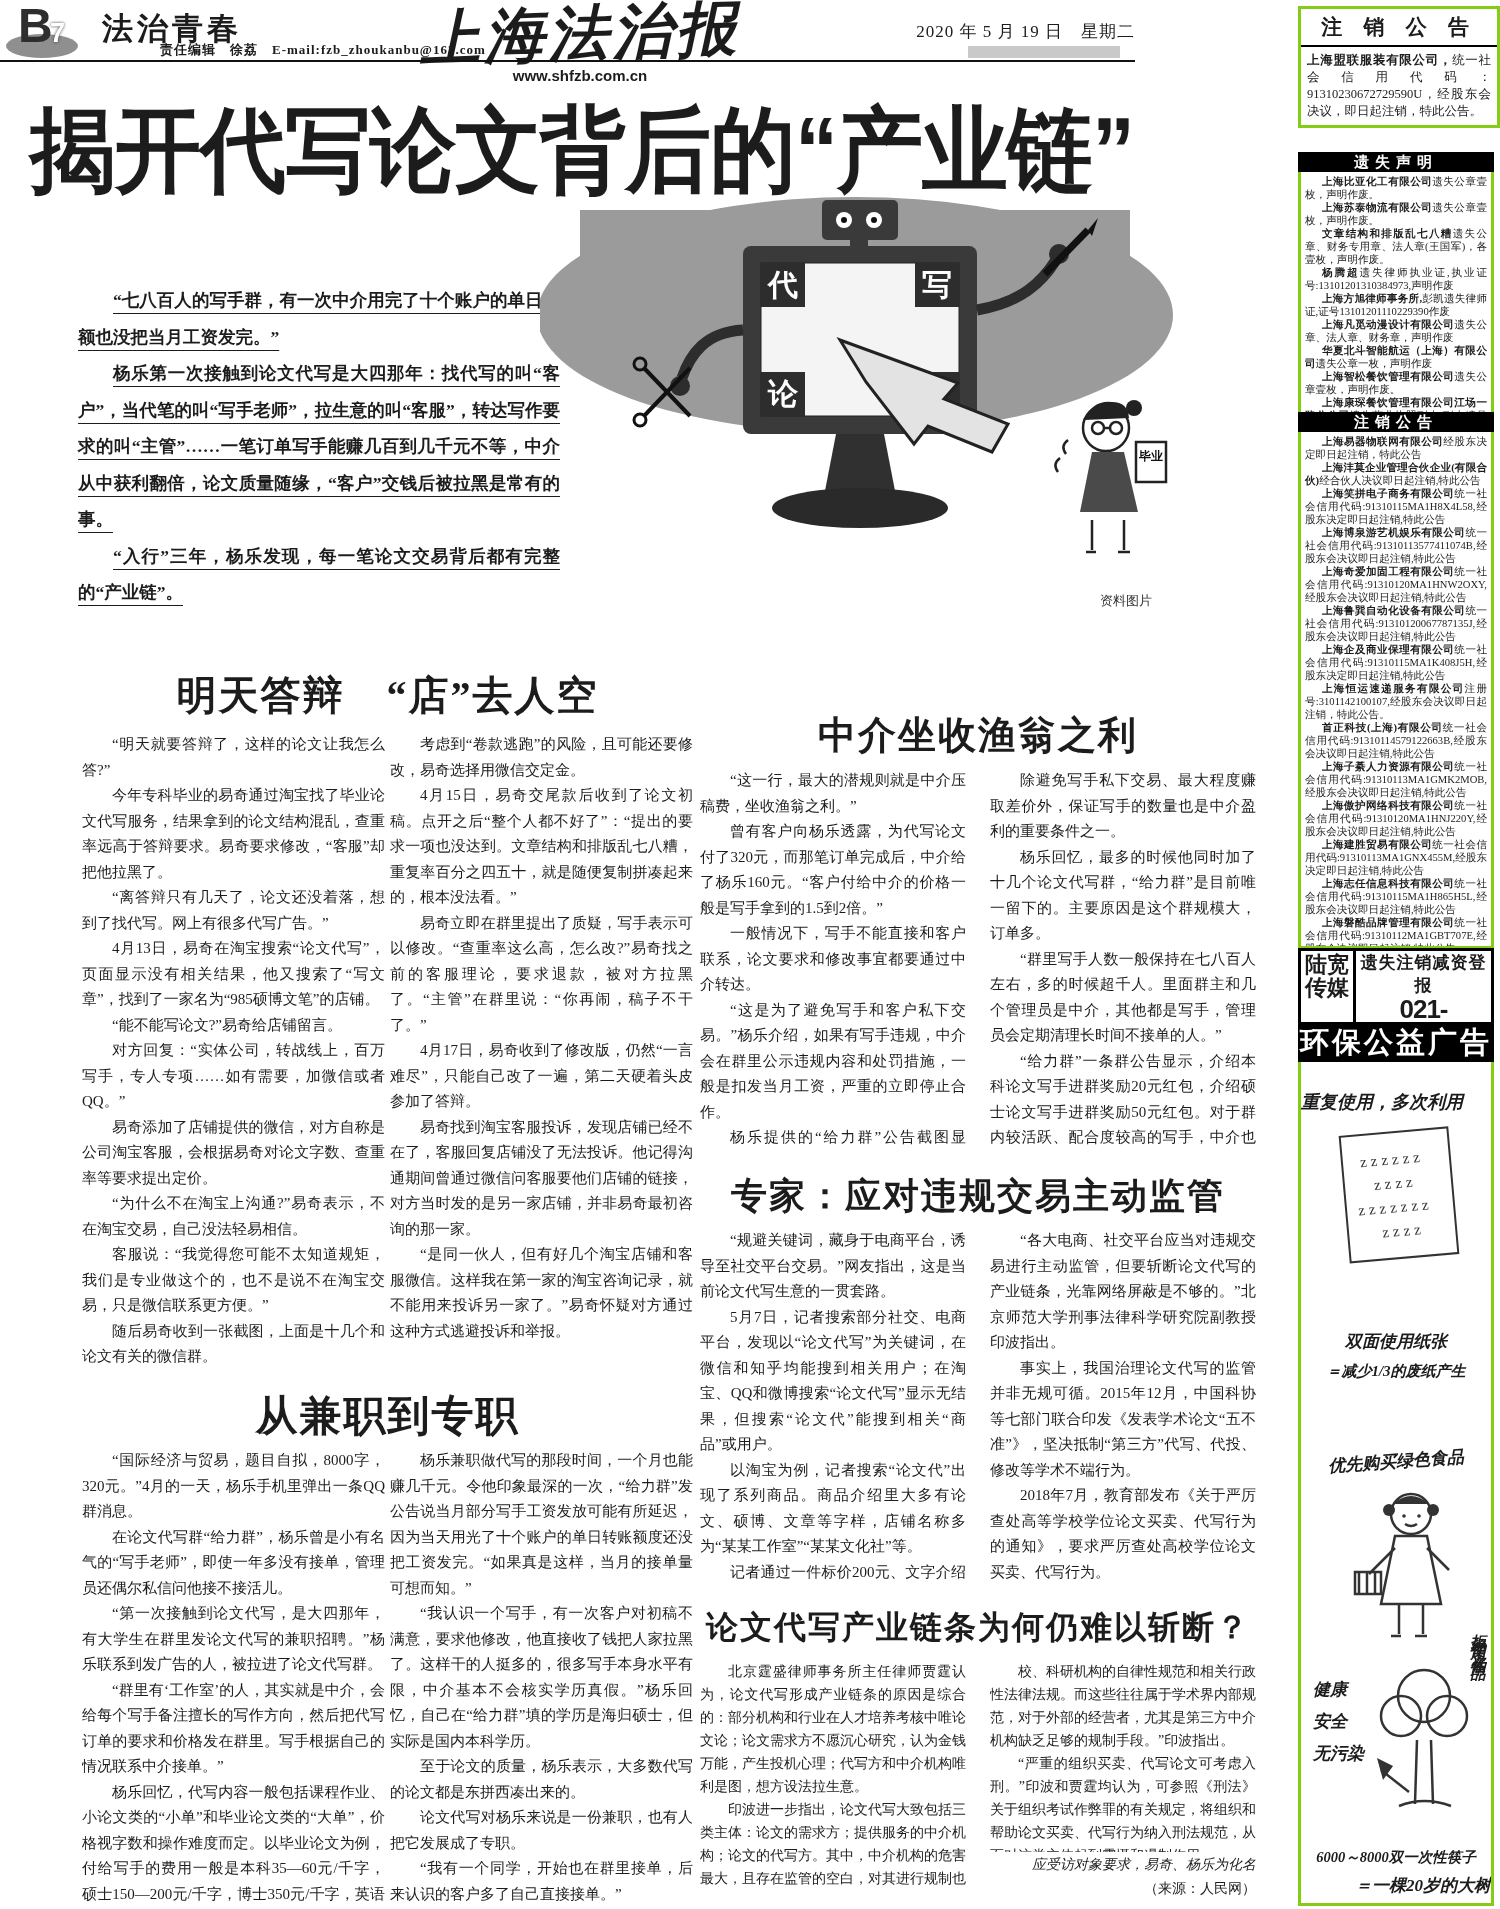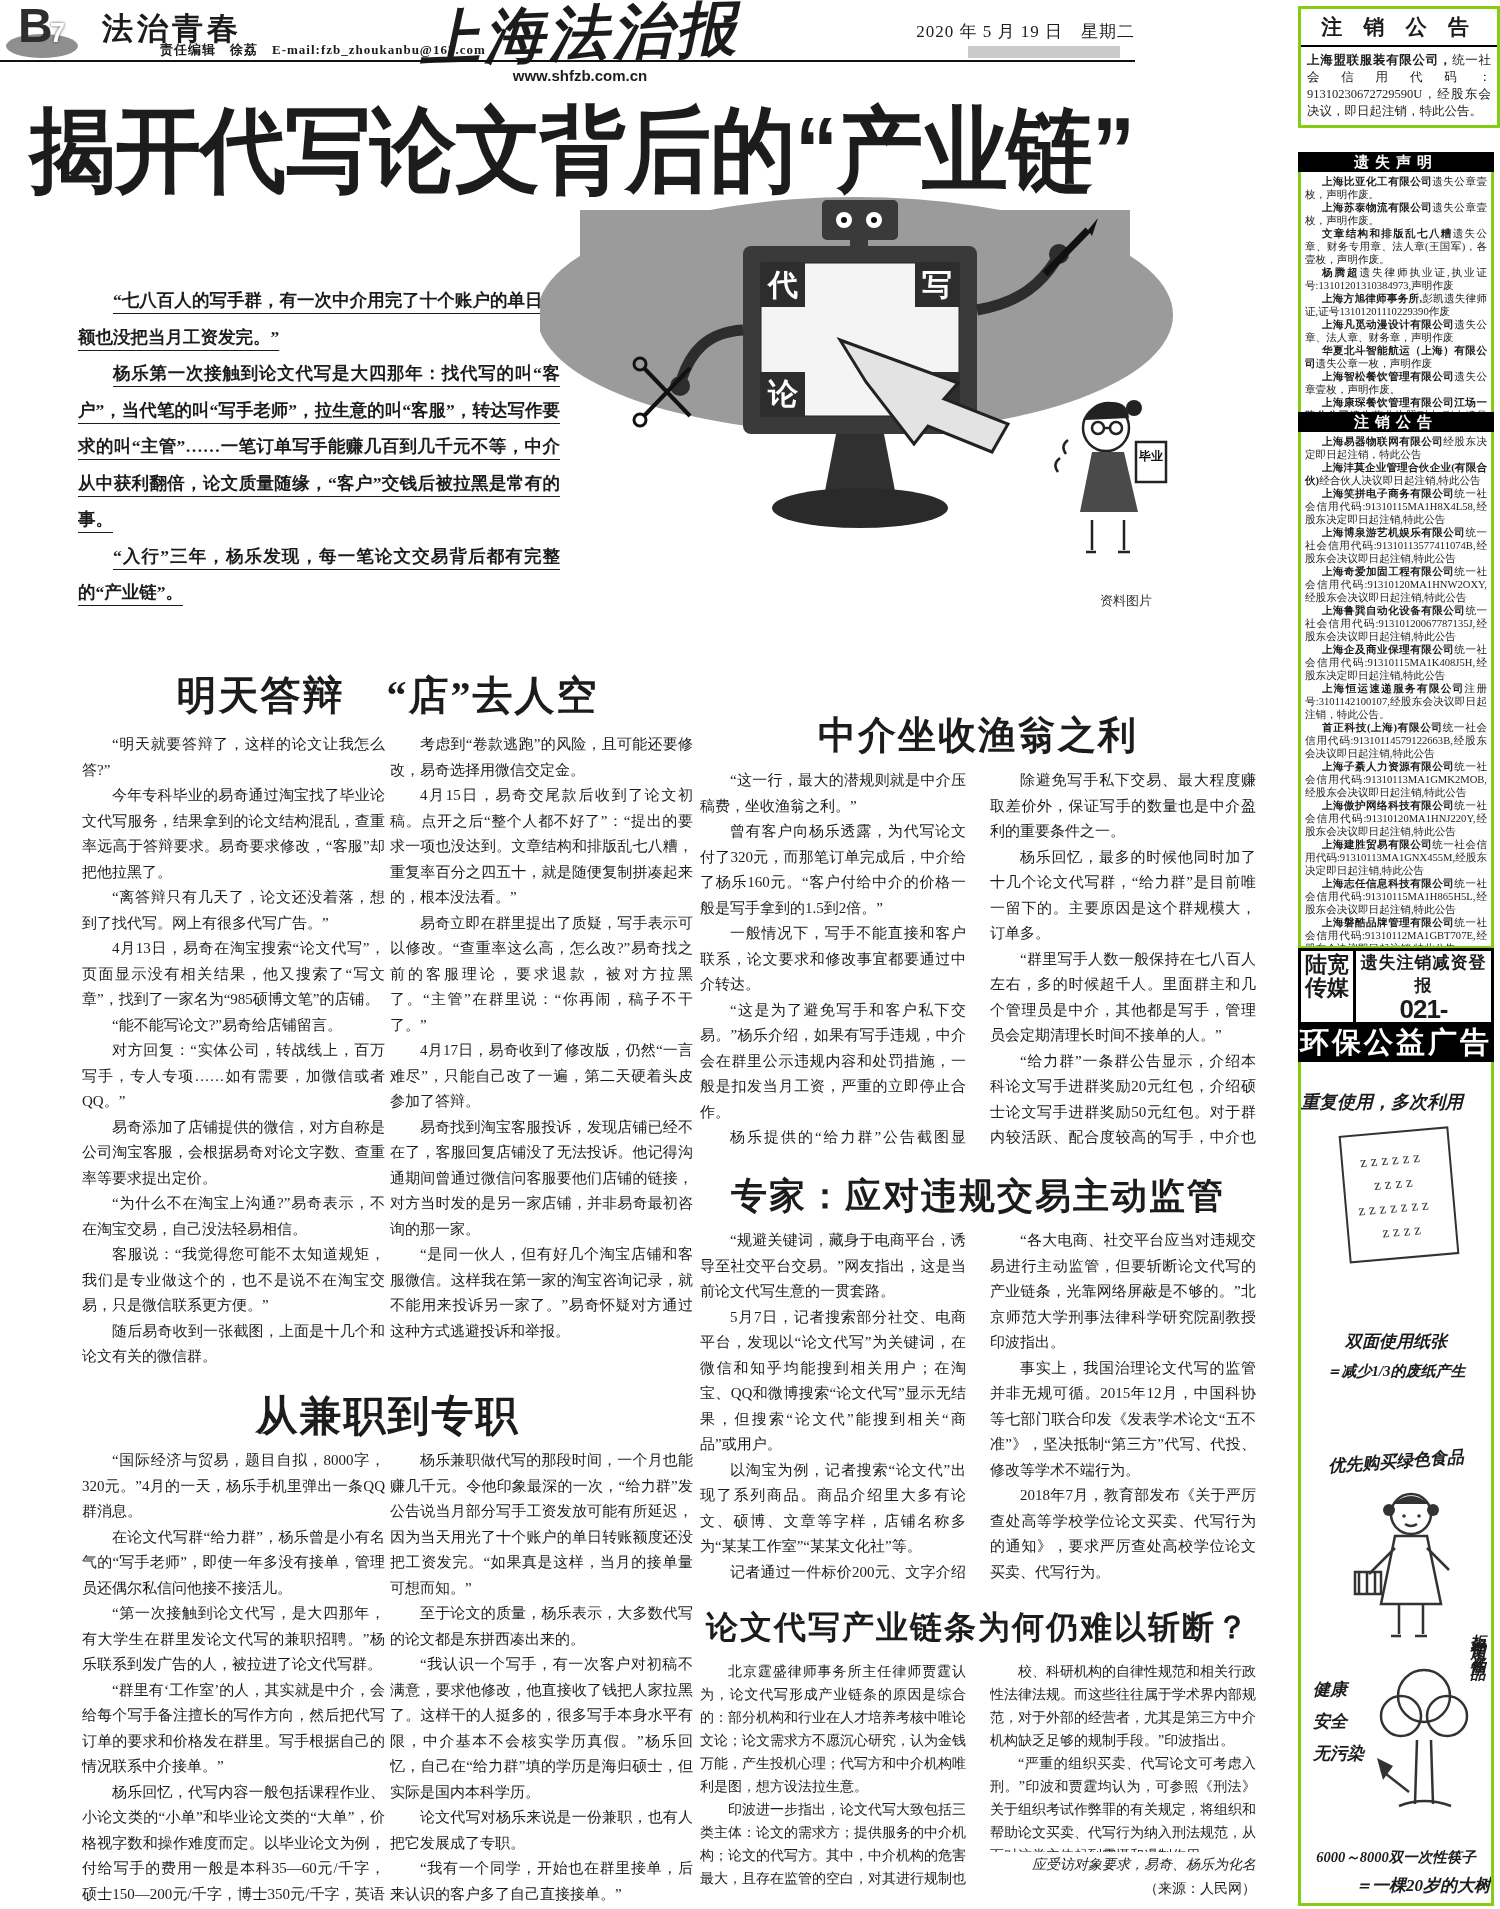--- a/index.html
+++ b/index.html
@@ -177,22 +177,22 @@
   <h2 class="sec-h abs" style="left:82px;top:1388px;width:611px;font-size:42px;">从兼职到专职</h2>
   <div class="col body15 abs" style="left:82px;top:1448px;width:303px;height:459px;">
       <p>“国际经济与贸易，题目自拟，8000字，320元。”4月的一天，杨乐手机里弹出一条QQ群消息。</p>
       <p>在论文代写群“给力群”，杨乐曾是小有名气的“写手老师”，即使一年多没有接单，管理员还偶尔私信问他接不接活儿。</p>
       <p>“第一次接触到论文代写，是大四那年，有大学生在群里发论文代写的兼职招聘。”杨乐联系到发广告的人，被拉进了论文代写群。</p>
       <p>“群里有‘工作室’的人，其实就是中介，会给每个写手备注擅长的写作方向，然后把代写订单的要求和价格发在群里。写手根据自己的情况联系中介接单。”</p>
       <p>杨乐回忆，代写内容一般包括课程作业、小论文类的“小单”和毕业论文类的“大单”，价格视字数和操作难度而定。以毕业论文为例，付给写手的费用一般是本科35—60元/千字，硕士150—200元/千字，博士350元/千字，英语和小语种类订单定价更高。</p>
     </div>
   <div class="col body15 abs" style="left:390px;top:1448px;width:303px;height:459px;">
       <p>杨乐兼职做代写的那段时间，一个月也能赚几千元。令他印象最深的一次，“给力群”发公告说当月部分写手工资发放可能有所延迟，因为当天用光了十个账户的单日转账额度还没把工资发完。“如果真是这样，当月的接单量可想而知。”</p>
+      <p>“我认识一个写手，有一次客户对初稿不满意，要求他修改，他直接收了钱把人家拉黑了。这样干的人挺多的，很多写手本身水平有限，中介基本不会核实学历真假。”杨乐回忆，自己在“给力群”填的学历是海归硕士，但实际是国内本科学历。</p>
       <p>至于论文的质量，杨乐表示，大多数代写的论文都是东拼西凑出来的。</p>
-      <p>“我认识一个写手，有一次客户对初稿不满意，要求他修改，他直接收了钱把人家拉黑了。这样干的人挺多的，很多写手本身水平有限，中介基本不会核实学历真假。”杨乐回忆，自己在“给力群”填的学历是海归硕士，但实际是国内本科学历。</p>
       <p>论文代写对杨乐来说是一份兼职，也有人把它发展成了专职。</p>
       <p>“我有一个同学，开始也在群里接单，后来认识的客户多了自己直接接单。”</p>
     </div>
 
   <h2 class="sec-h abs" style="left:700px;top:710px;width:556px;font-size:38px;">中介坐收渔翁之利</h2>
   <div class="col body15 abs" style="left:700px;top:768px;width:266px;height:383px;">
       <p>“这一行，最大的潜规则就是中介压稿费，坐收渔翁之利。”</p>
       <p>曾有客户向杨乐透露，为代写论文付了320元，而那笔订单完成后，中介给了杨乐160元。“客户付给中介的价格一般是写手拿到的1.5到2倍。”</p>
       <p>一般情况下，写手不能直接和客户联系，论文要求和修改事宜都要通过中介转达。</p>
       <p>“这是为了避免写手和客户私下交易。”杨乐介绍，如果有写手违规，中介会在群里公示违规内容和处罚措施，一般是扣发当月工资，严重的立即停止合作。</p>

